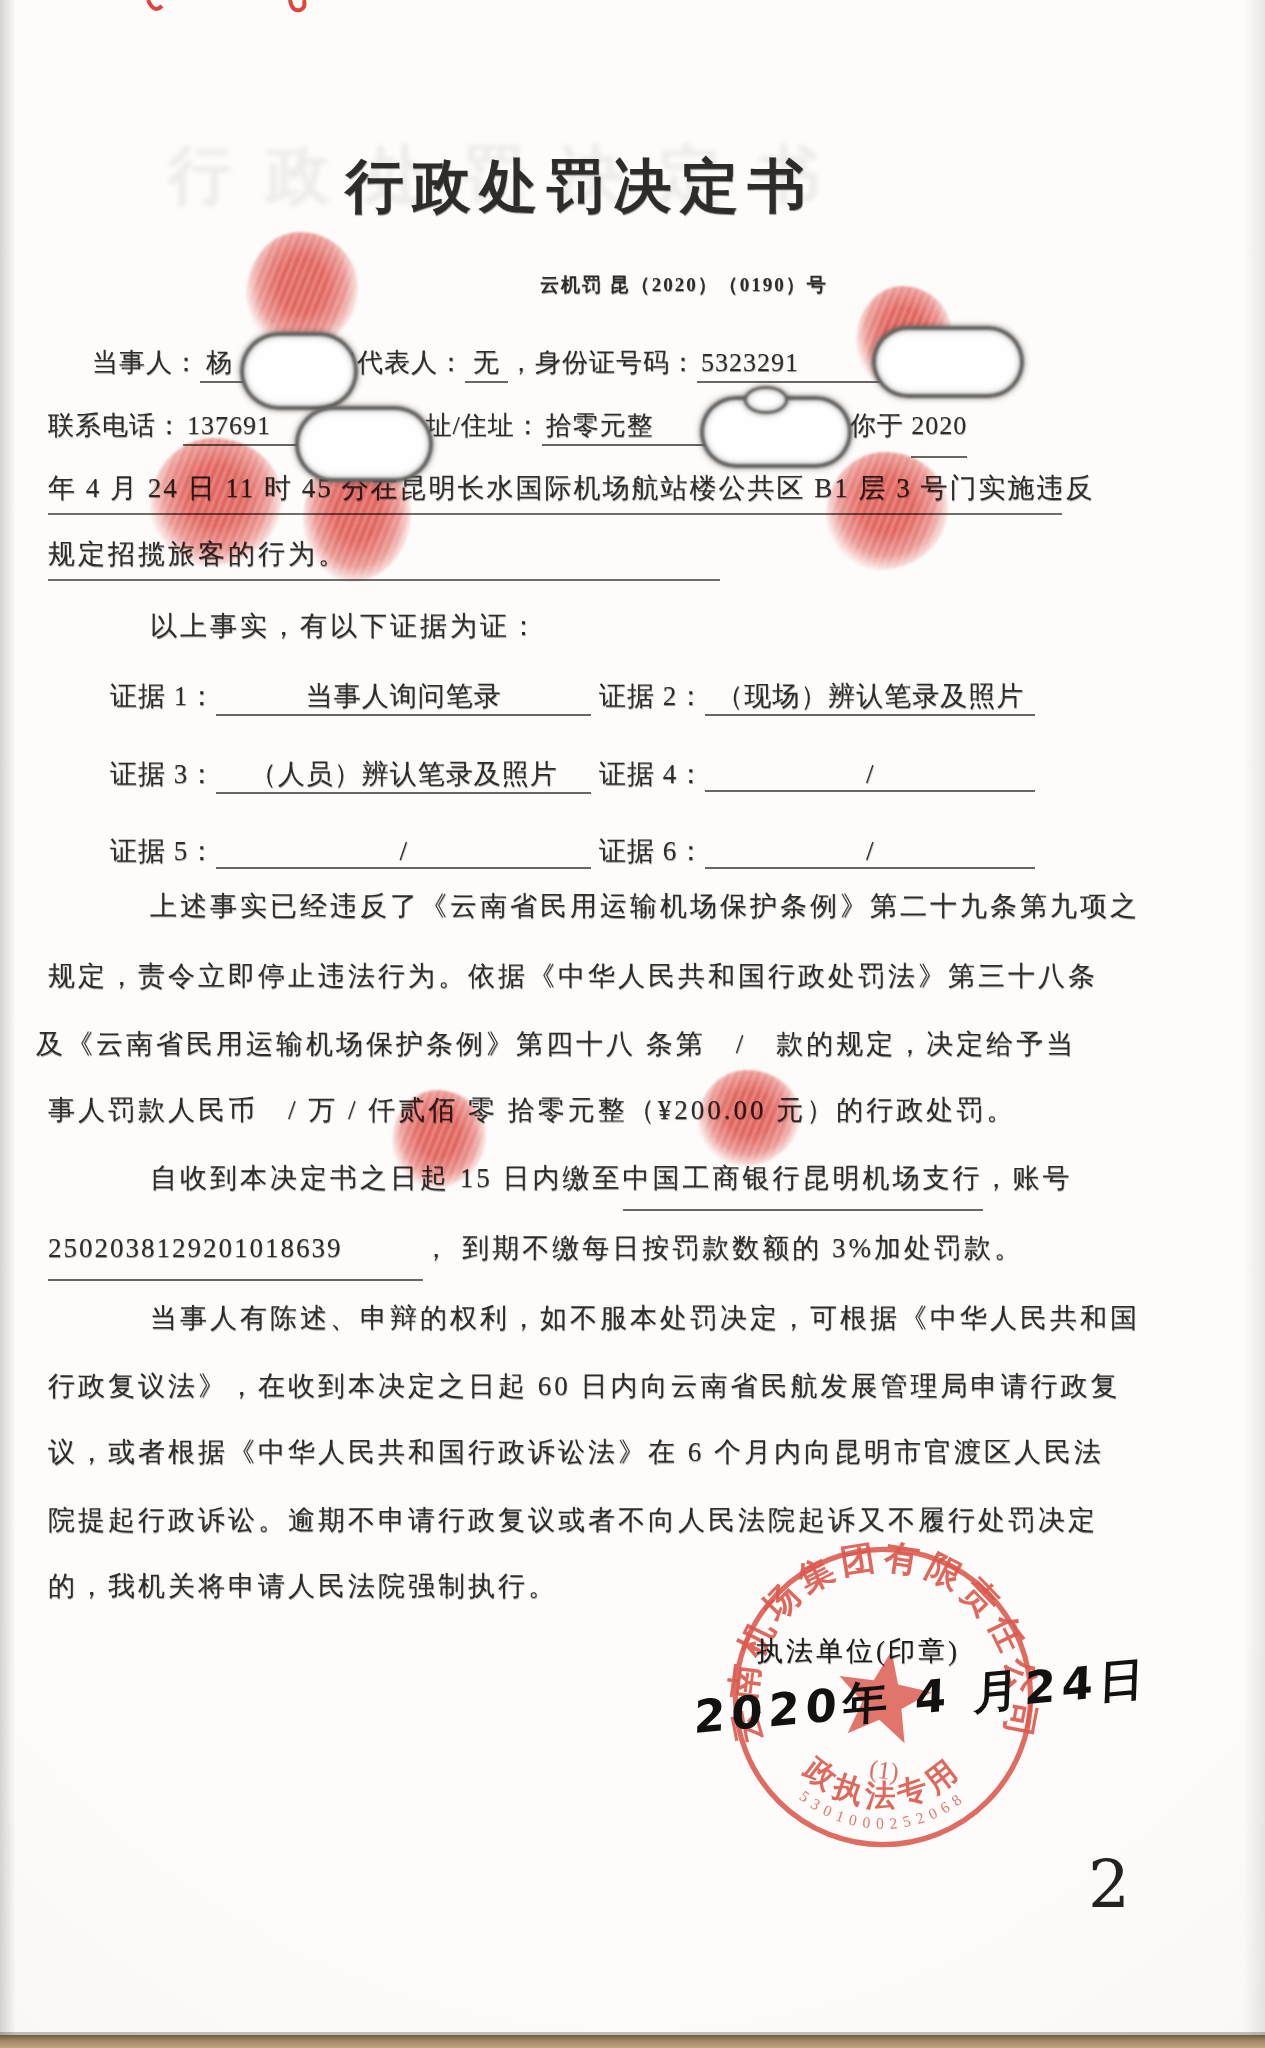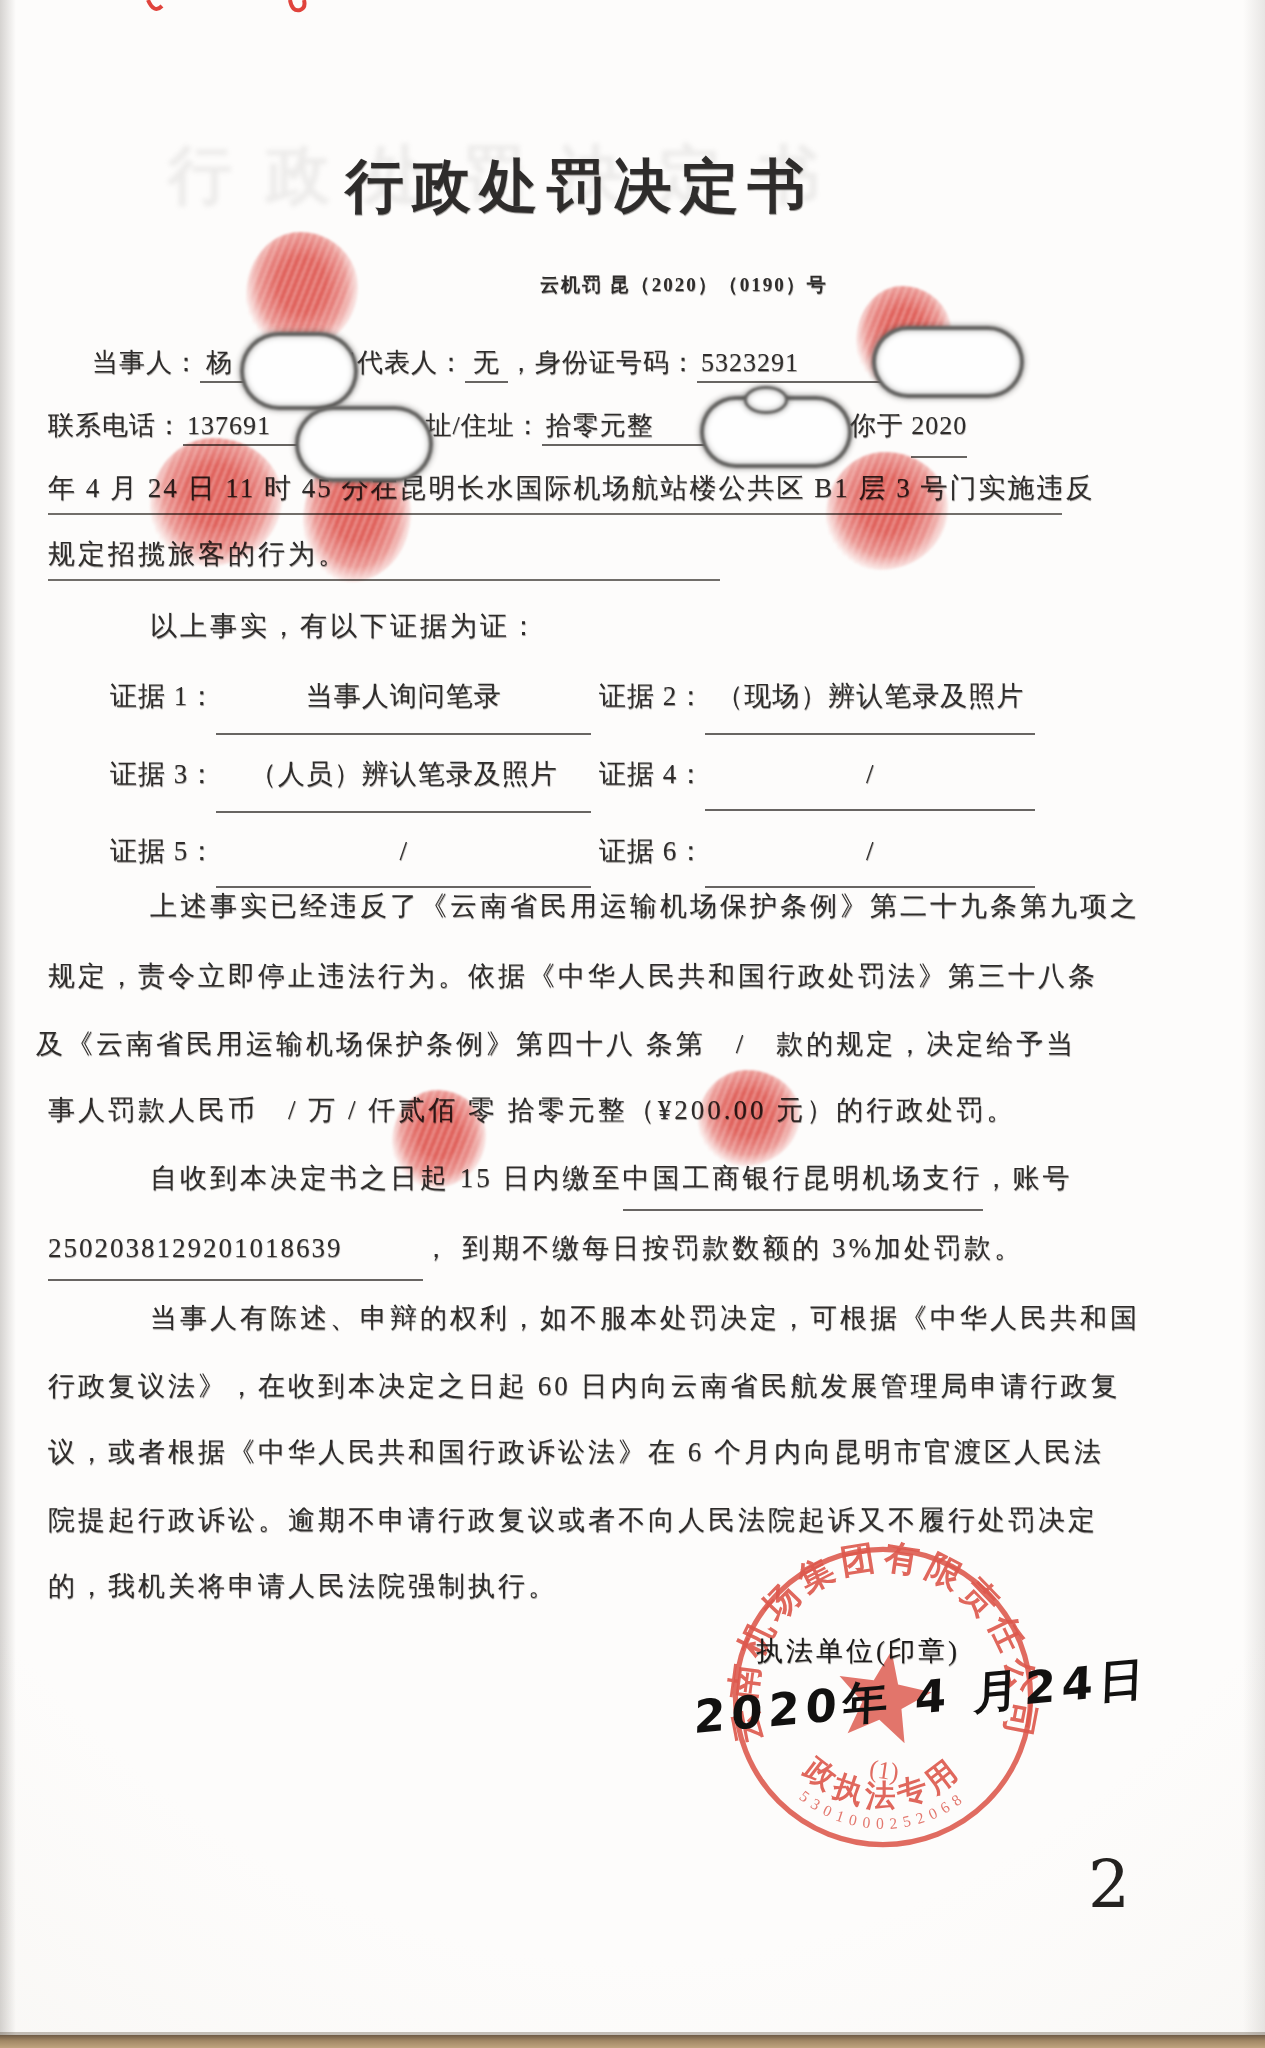--- a/index.html
+++ b/index.html
@@ -19,21 +19,21 @@
   .b{font-weight:normal;}
   .ul-full{border-bottom:2px solid rgba(78,74,70,.8);padding-bottom:7px;}
   .title{position:absolute;left:320px;top:148px;width:520px;text-align:center;font-size:58px;
     font-weight:bold;letter-spacing:9px;z-index:10;text-shadow:0.6px 0.8px 1px rgba(40,36,32,.55);}
   .ghost{position:absolute;left:168px;top:132px;font-size:64px;font-weight:bold;letter-spacing:34px;
     color:#8f8d8b;opacity:.15;filter:blur(2.5px);z-index:2;white-space:nowrap;}
   .docnum{position:absolute;left:540px;top:272px;font-size:19px;letter-spacing:2px;z-index:10;
     text-shadow:0.4px 0.5px 0.7px rgba(55,50,46,.5);white-space:nowrap;font-weight:bold;}
   .ev-label{display:inline-block;}
   .ev-val{display:inline-block;text-align:center;border-bottom:2px solid rgba(78,74,70,.85);
-    padding-bottom:19px;}
+    padding-bottom:0;}
   .ev-val.w1{width:375px;}
   .ev-val.w2{width:330px;}
   .fp{position:absolute;z-index:20;mix-blend-mode:multiply;filter:blur(1.2px);
     background:
       repeating-linear-gradient(112deg, rgba(255,240,240,0) 0 4px, rgba(255,230,228,.30) 4px 7px),
       radial-gradient(ellipse at 50% 45%, rgba(222,78,72,.88) 0 30%, rgba(224,84,78,.60) 55%, rgba(224,84,78,0) 74%);
     border-radius:48% 52% 56% 44% / 54% 47% 53% 46%;}
   .redact{position:absolute;z-index:30;background:#fefefe;border:4px solid rgba(58,56,54,.78);
     border-radius:60px;filter:blur(.8px);
     box-shadow:0 0 5px 1px rgba(60,58,55,.45), inset 0 0 5px 1px rgba(60,58,55,.35);}

